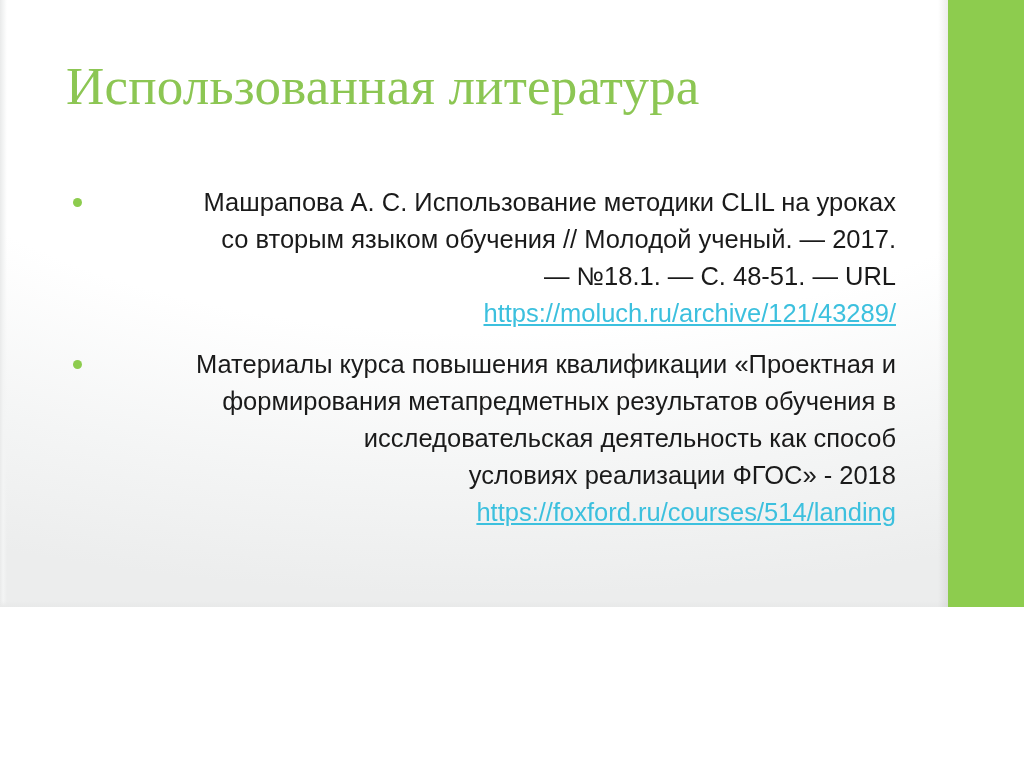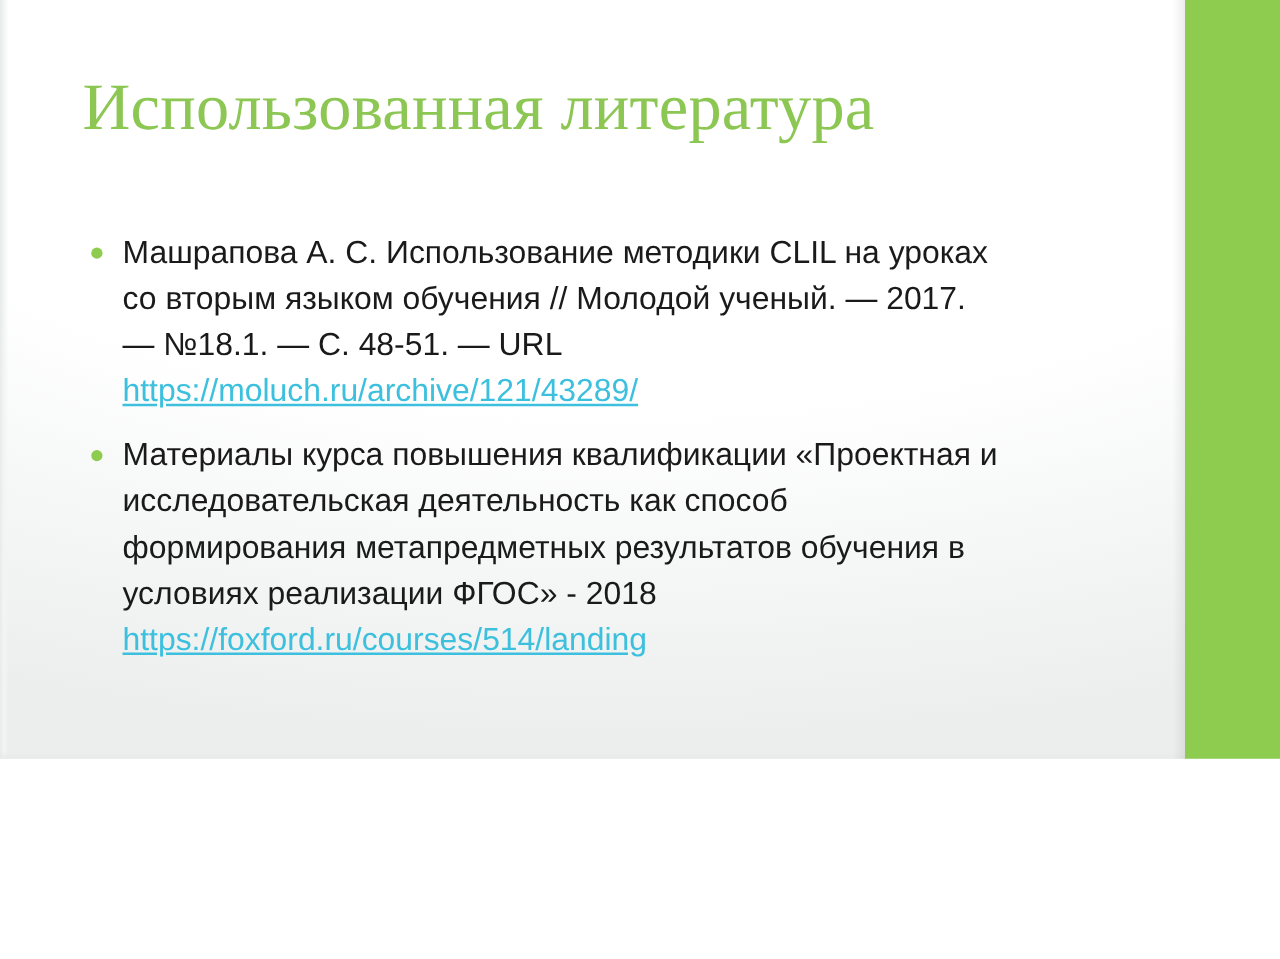--- a/index.html
+++ b/index.html
@@ -136,21 +136,21 @@
   .bullet-item:last-child { margin-bottom: 0; }
   .bullet-marker {
     position: absolute;
     left: 7px;
     top: 14px;
     width: 9px;
     height: 9px;
     border-radius: 50%;
     background: #8DCC4E;
   }
-  .bullet-text { display: block; }
+  .bullet-text { display: block; text-align: right; }
   .bullet-line { display: block; white-space: nowrap; }
   .ref-link {
     color: #3CC0DE;
     text-decoration: underline;
     text-underline-offset: 2px;
     cursor: pointer;
   }
 </style>
 </head>
 <body>
@@ -173,22 +173,22 @@
         <span class="bullet-line">
           <a class="ref-link" href="#">https://moluch.ru/archive/121/43289/</a>
         </span>
       </span>
     </li>
 
     <li class="bullet-item">
       <span class="bullet-marker"></span>
       <span class="bullet-text">
         <span class="bullet-line">Материалы курса повышения квалификации «Проектная и</span>
+        <span class="bullet-line">формирования метапредметных результатов обучения в</span>
         <span class="bullet-line">исследовательская деятельность как способ</span>
-        <span class="bullet-line">формирования метапредметных результатов обучения в</span>
         <span class="bullet-line">условиях реализации ФГОС» - 2018</span>
         <span class="bullet-line">
           <a class="ref-link" href="#">https://foxford.ru/courses/514/landing</a>
         </span>
       </span>
     </li>
 
   </ul>
 
   <div class="side-bar-shadow"></div>

